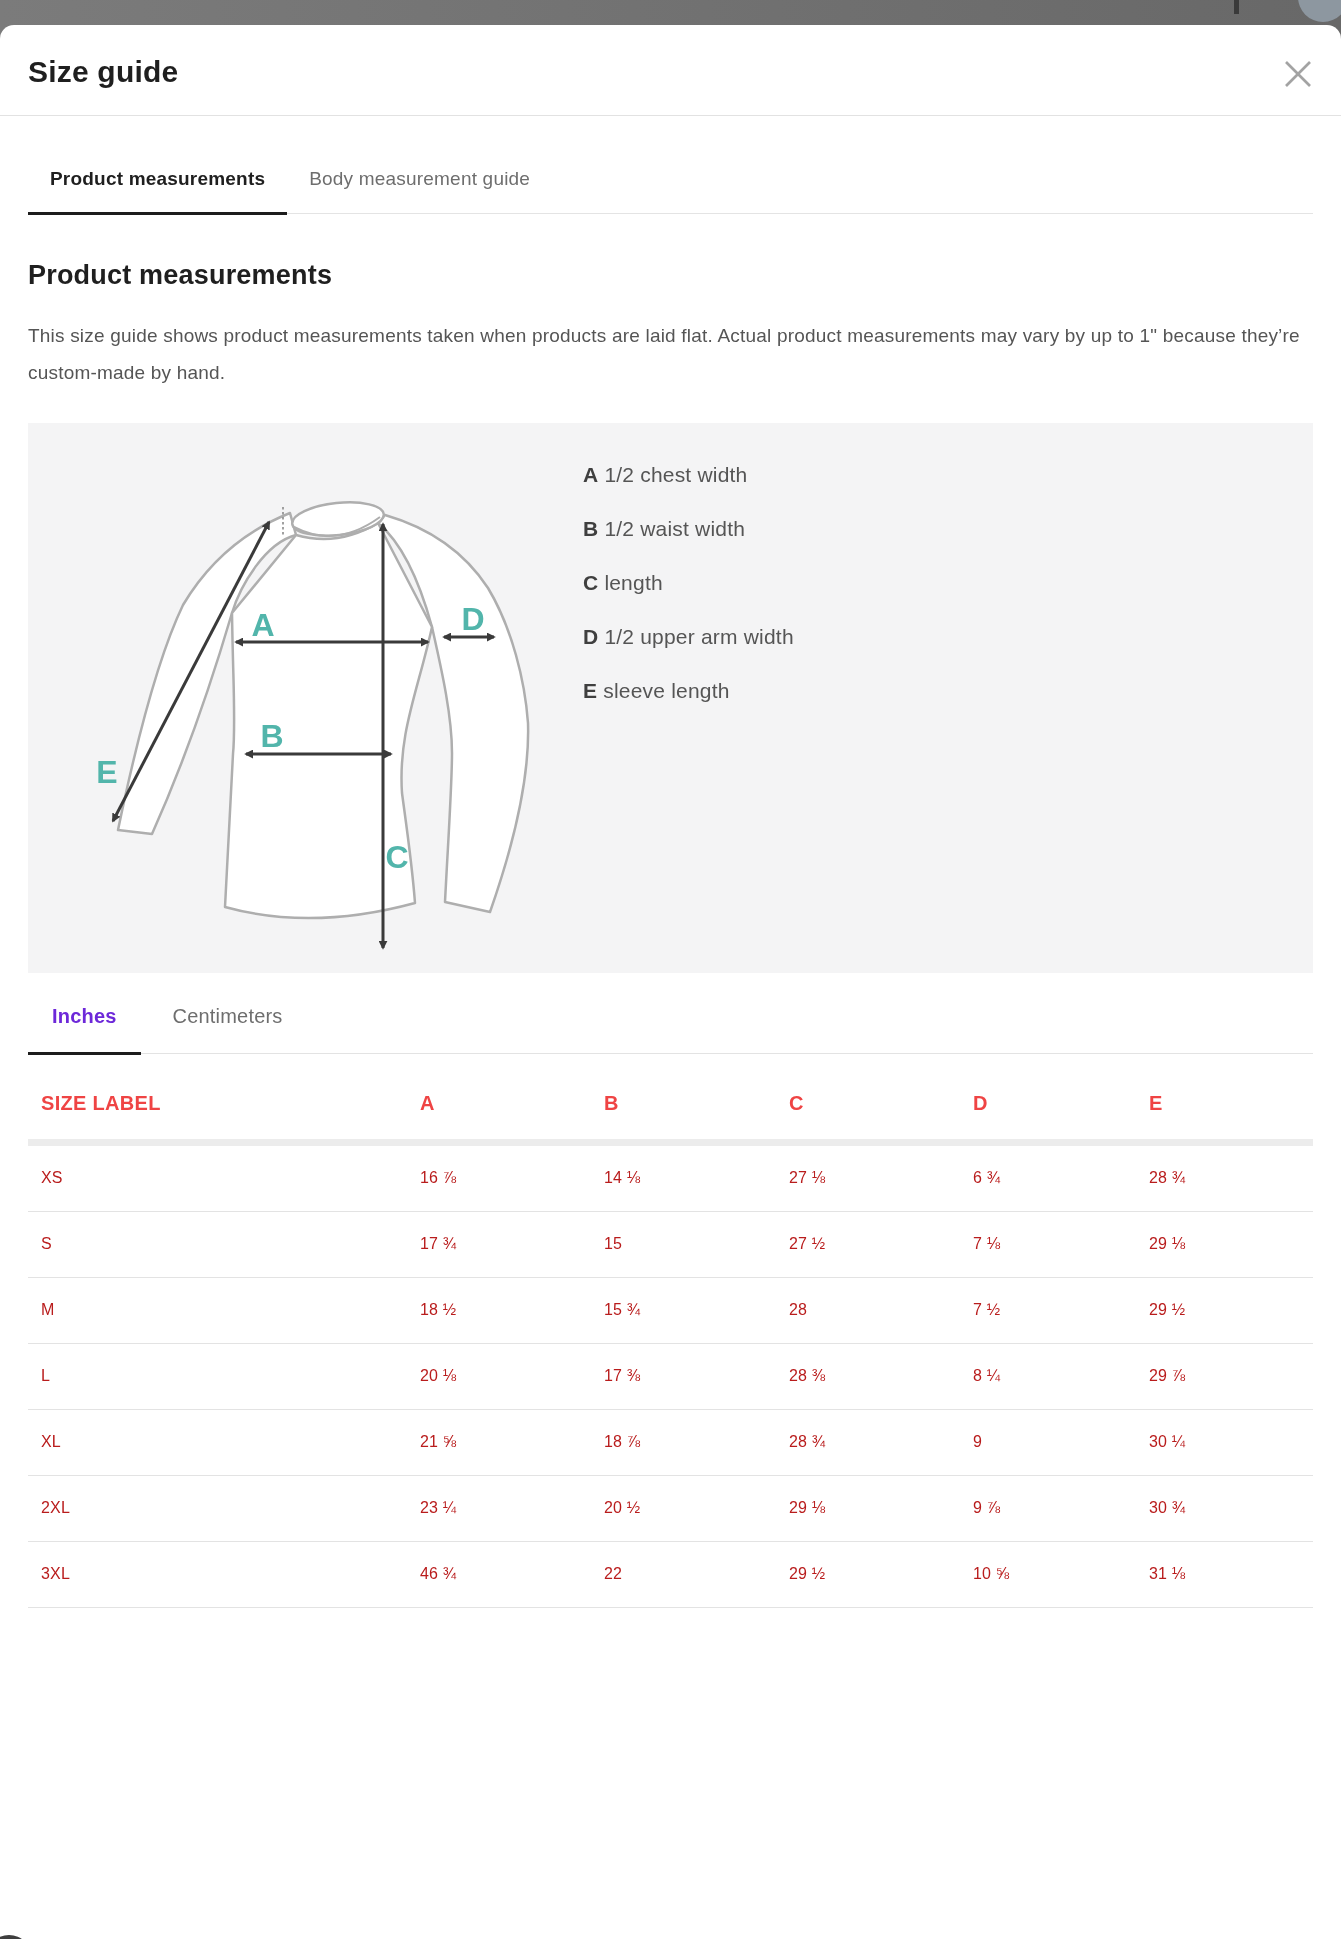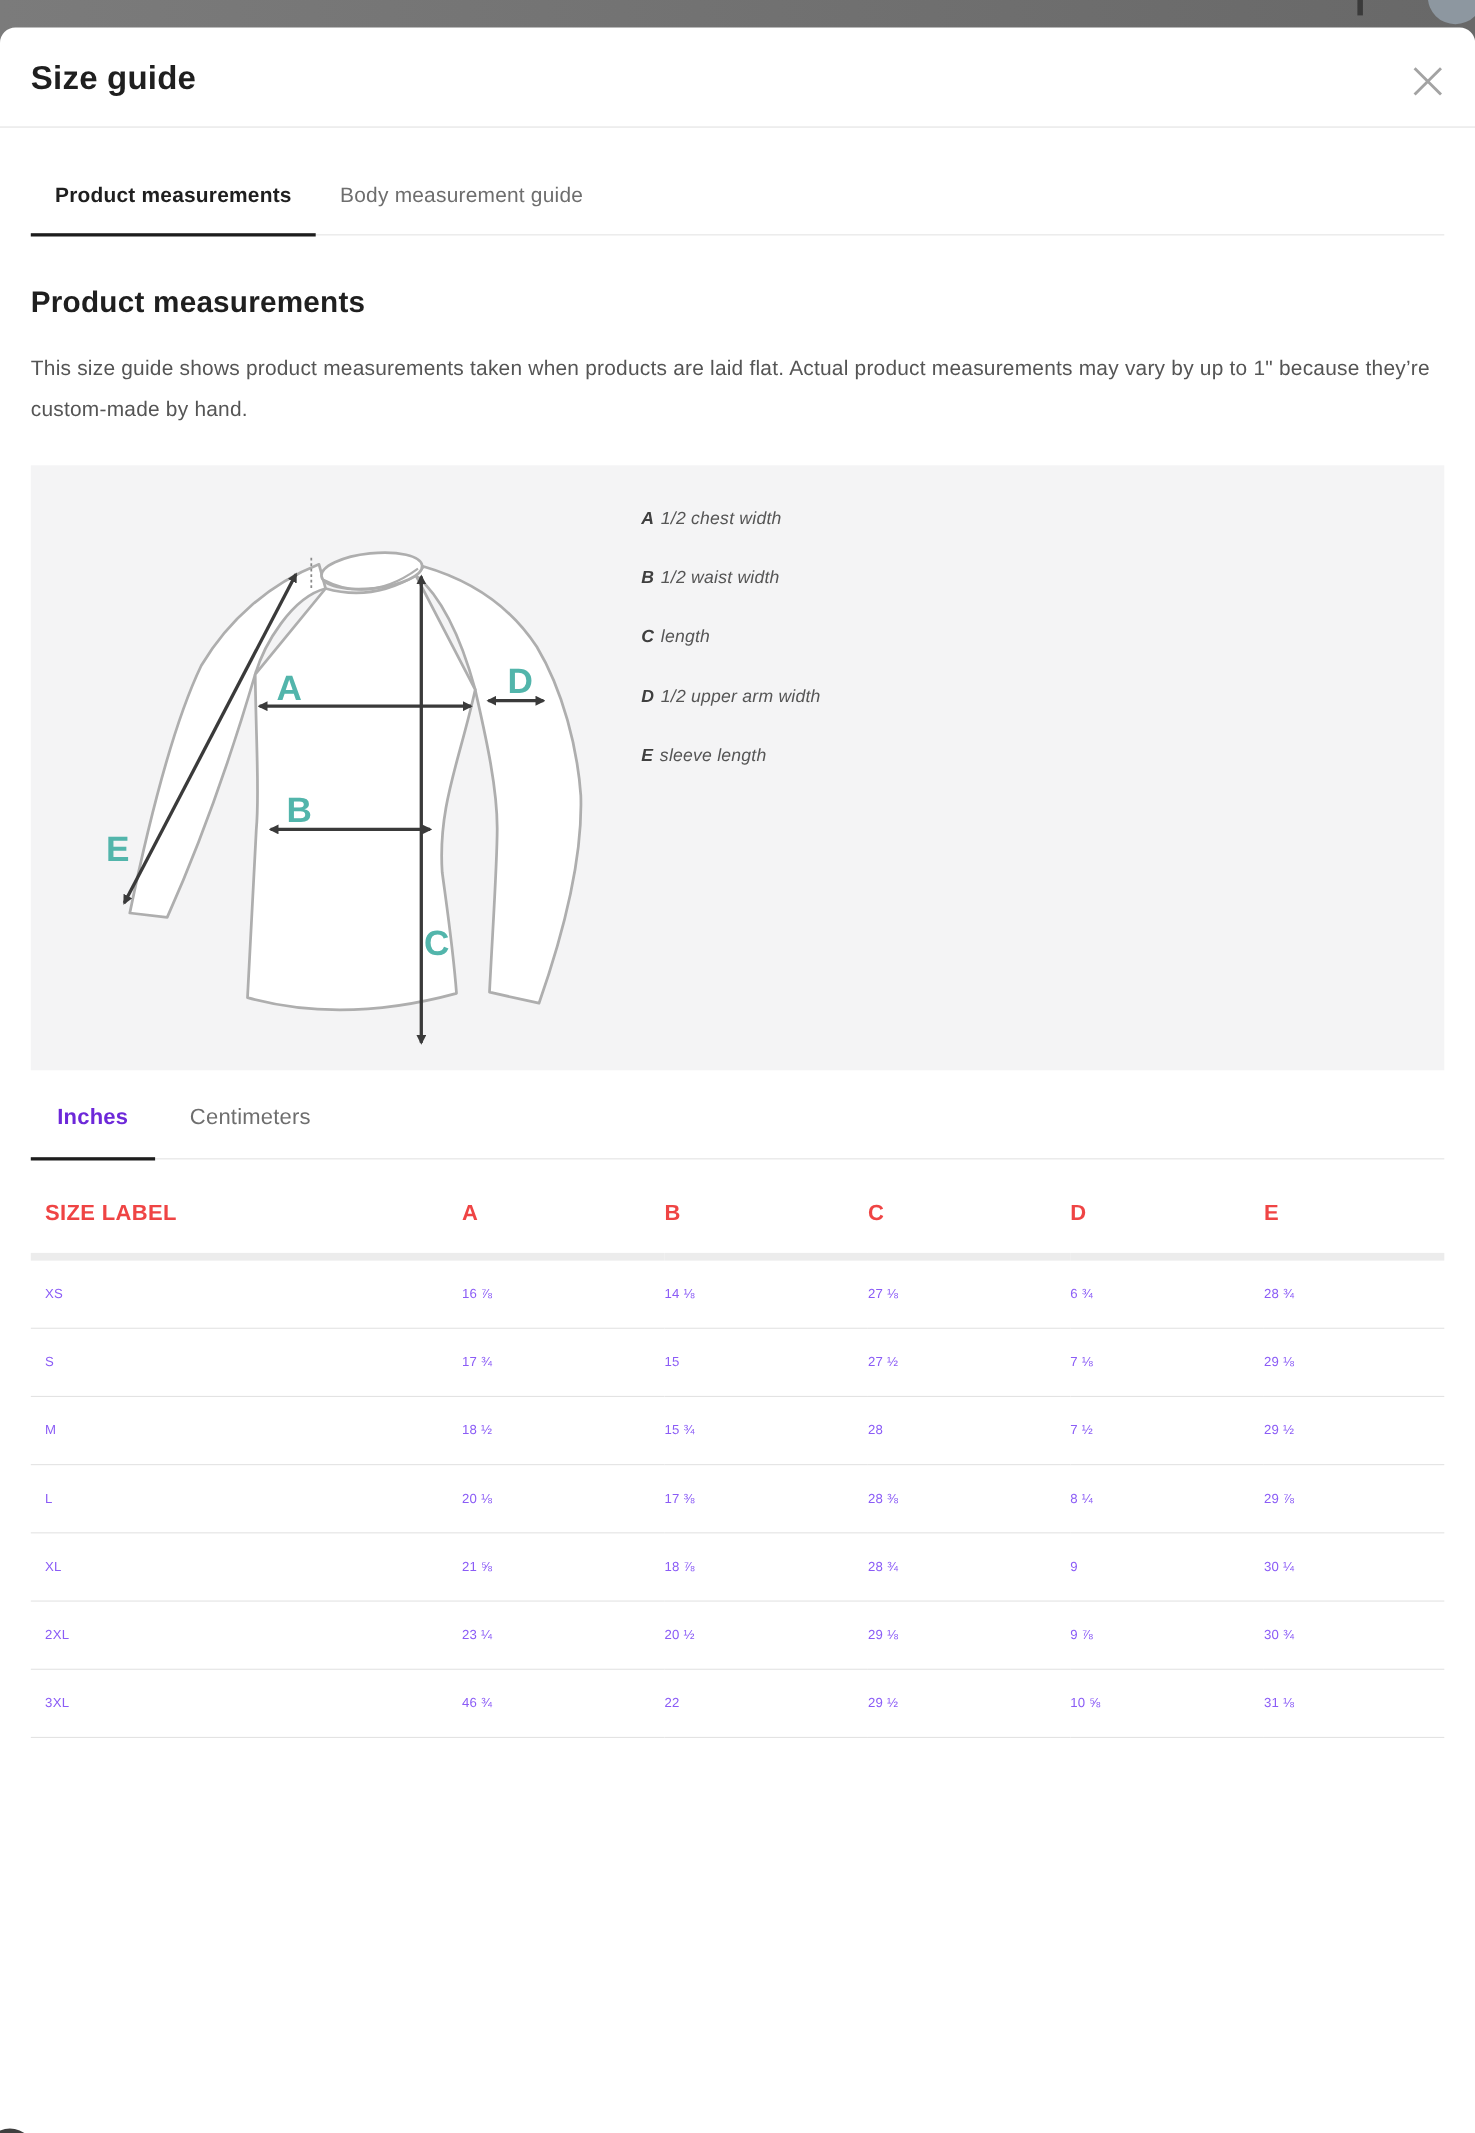--- a/index.html
+++ b/index.html
@@ -29,42 +29,42 @@
     border-bottom:3px solid transparent; margin-bottom:-2px; cursor:pointer; background:none; border-top:none; border-left:none; border-right:none; font-family:inherit; }
   .tab.active { color:#1f1f1f; font-weight:bold; border-bottom-color:#1d1d1d; }
 
   .section-heading { margin:46px 28px 0; font-size:27px; font-weight:bold; color:#1f1f1f; letter-spacing:.2px; }
   .section-desc { margin:26px 28px 0; width:1292px; font-size:19px; line-height:37px; color:#555; letter-spacing:.2px; }
 
   
   .diagram-panel { position:relative; margin:32px 28px 0; width:1285px; height:550px; background:#f4f4f5; }
   .diagram-svg { position:absolute; left:12px; top:0; }
   .legend { position:absolute; left:555px; top:40px; }
-  .legend-row { margin-bottom:33px; font-size:16px; height:21px; color:#555; letter-spacing:.2px;font-style:italic; }
+  .legend-row { margin-bottom:33px; font-size:21px; height:21px; color:#555; letter-spacing:.2px; }
   .legend-key { font-weight:bold; color:#3f3f3f; margin-right:6px; }
 
   .find-size-heading { margin:40px 28px 0; font-size:27px; font-weight:bold; color:#1f1f1f; letter-spacing:.2px; }
 
   
   .size-chart-bar { margin:52px 28px 0; width:1285px; height:98px; background:#e8e8e8;
     display:flex; align-items:center; justify-content:space-between; padding:0 26px 0 30px; cursor:pointer; }
   .size-chart-title { font-size:26px; font-weight:bold; color:#1f1f1f; letter-spacing:.2px; }
 
   
   .unit-tabs { display:flex; margin:30px 28px 0; border-bottom:1px solid #e3e3e3; }
   .unit-tab { font-size:20px; color:#6e6e6e; padding:2px 24px 24px; letter-spacing:.2px;
     border-bottom:3px solid transparent; margin-bottom:-2px; cursor:pointer; background:none; border-top:none; border-left:none; border-right:none; font-family:inherit; }
   .unit-tab.active { color:#6d28d9; font-weight:bold; border-bottom-color:#1d1d1d; }
   .unit-tab + .unit-tab { margin-left:8px; }
 
   
   .size-table { margin:0 28px; width:1285px; border-collapse:collapse; table-layout:fixed; }
   .size-table th { text-align:left; font-size:20px; font-weight:bold; color:#ef4444;
     padding:38px 0 24px; border-bottom:7px solid #ececec; letter-spacing:.3px; }
-  .size-table td { text-align:left; font-size:12px; color:#8b5cf6;
+  .size-table td { text-align:left; font-size:16px; color:#b91c1c;
     padding:23px 0 24px; border-bottom:1px solid #e3e3e3; letter-spacing:.2px; }
   .size-table th:first-child, .size-table td:first-child { padding-left:13px; }
 
   .corner-shape { position:absolute; left:-14px; top:1910px; width:46px; height:46px;
     border-radius:50%; background:#3f3f3f; }
 </style>
 </head>
 <body>
 
 <div class="backdrop">

